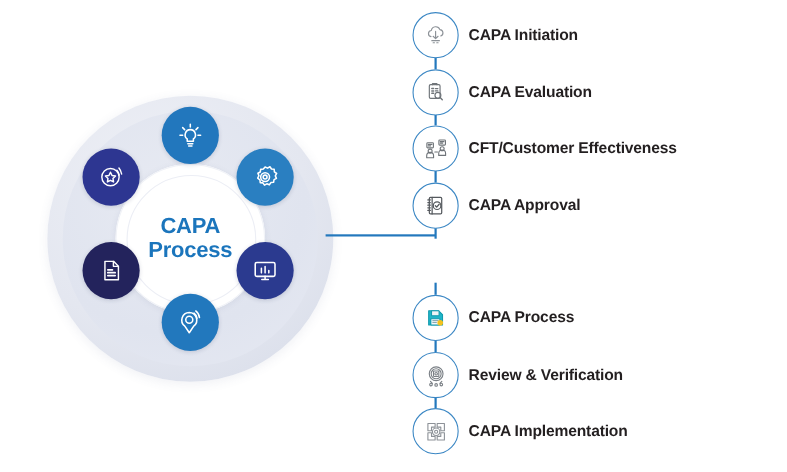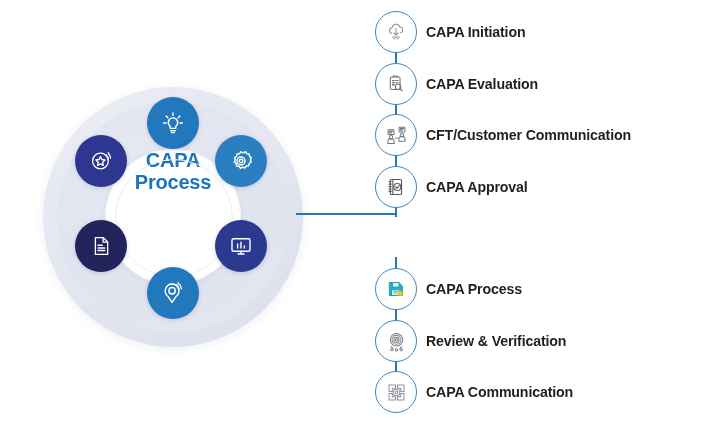--- a/index.html
+++ b/index.html
@@ -41,20 +41,21 @@
     background: radial-gradient(circle at 42% 34%, #e7eaf2 0%, #e0e4ef 60%, #e6e9f2 100%);
   }
   .hub-center {
     position: absolute;
     left: 62px; top: 62px;
     width: 136px; height: 136px;
     border-radius: 50%;
     background: #ffffff;
     box-shadow: 0 0 0 1px #f0f2f7 inset, 0 1px 6px rgba(90,100,140,0.10);
     display: flex;
+    align-items: center;
     justify-content: center;
   }
   .hub-center-ring {
     position: absolute;
     left: 72px; top: 72px;
     width: 116px; height: 116px;
     border-radius: 50%;
     border: 1px solid #eceef5;
     pointer-events: none;
   }
@@ -267,21 +268,21 @@
           <rect x="19.2" y="5.4" width="7.6" height="6" rx="1"></rect>
           <path d="M20.9 7.3h4.2M20.9 9.2h2.6" stroke-width="1.5"></path>
           <circle cx="9" cy="18.4" r="2.3"></circle>
           <path d="M5 26.2v-2.3a4 4 0 0 1 8 0v2.3z"></path>
           <circle cx="23" cy="15.6" r="2.3"></circle>
           <path d="M19 23.4v-2.3a4 4 0 0 1 8 0v2.3z"></path>
           <path d="M14.4 19.4h3.2" stroke-width="1.2"></path>
         </svg>
       </span>
     </div>
-    <div class="step-label">CFT/Customer Communication</div>
+    <div class="step-label">CFT/Customer Effectiveness</div>
   </div>
 
   <div class="step" style="top:166px;">
     <div class="step-icon">
       <span>
         <svg width="24" height="24" viewBox="0 0 32 32" fill="none" stroke="#55595e" stroke-width="1.5" stroke-linecap="round" stroke-linejoin="round">
           <rect x="8.4" y="6" width="15" height="20" rx="1.4"></rect>
           <path d="M11.8 6v20"></path>
           <path d="M6.6 9h3M6.6 12.2h3M6.6 15.4h3M6.6 18.6h3M6.6 21.8h3" stroke-width="1.5"></path>
           <circle cx="17.8" cy="16" r="4.6"></circle>
@@ -332,15 +333,15 @@
         <svg width="25" height="25" viewBox="0 0 32 32" fill="none" stroke="#8d9298" stroke-width="1.3" stroke-linecap="round" stroke-linejoin="round">
           <path d="M6.4 6.4h8.4v4.2h-4.2v4.2H6.4z"></path>
           <path d="M25.6 6.4v8.4h-4.2v-4.2h-4.2V6.4z"></path>
           <path d="M25.6 25.6h-8.4v-4.2h4.2v-4.2h4.2z"></path>
           <path d="M6.4 25.6v-8.4h4.2v4.2h4.2v4.2z"></path>
           <circle cx="16" cy="16" r="4.3"></circle>
           <circle cx="16" cy="16" r="1.8"></circle>
         </svg>
       </span>
     </div>
-    <div class="step-label">CAPA Communication</div>
+    <div class="step-label">CAPA Implementation</div>
   </div>
 </div>
 
 </body></html>

